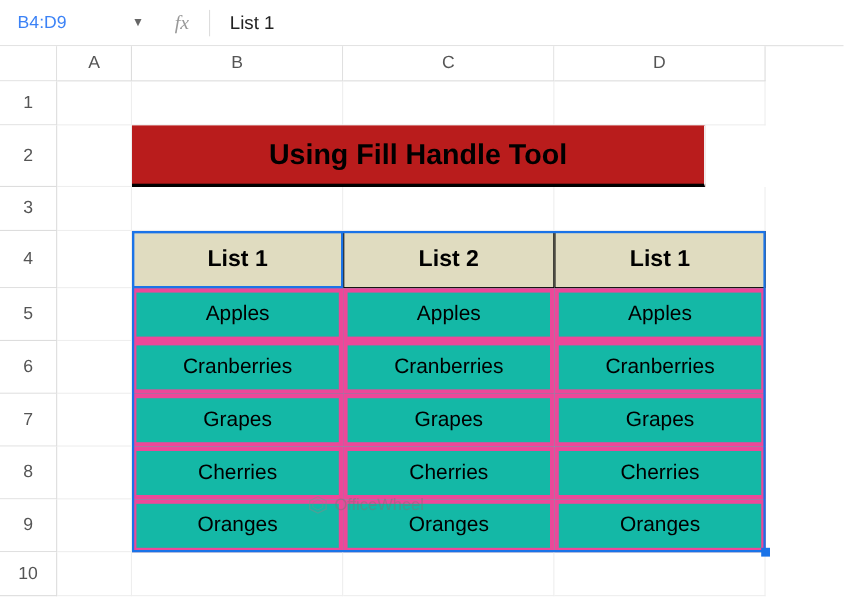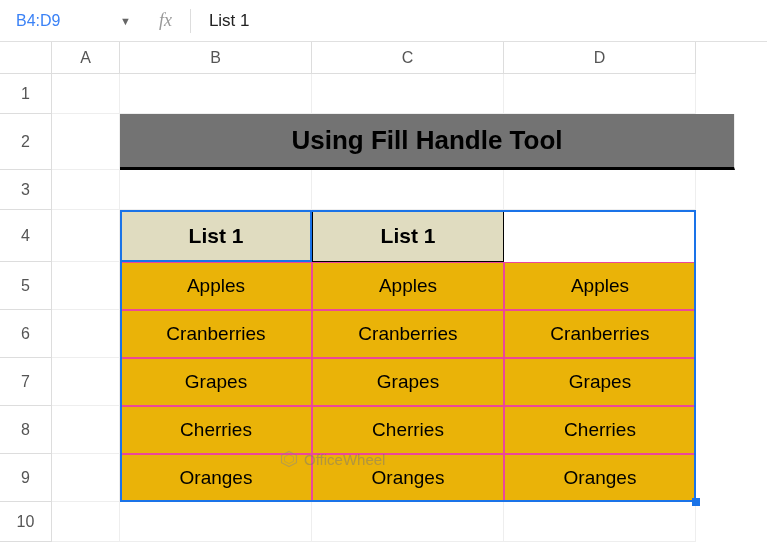--- a/index.html
+++ b/index.html
@@ -108,36 +108,36 @@
 .cell {
   border-right: 1px solid #eee;
   border-bottom: 1px solid #eee;
   display: flex;
   align-items: center;
   justify-content: center;
   font-size: 19px;
   color: #000;
 }
 .title-cell {
-  background: #737373;
+  background: #b91c1c;
   font-weight: bold;
   font-size: 26px;
   border-bottom: 3px solid #000;
-  width: 615px;
+  width: 521px;
   height: 56px;
 }
 .header-cell {
   background: #e0dcc0;
   font-weight: bold;
   font-size: 21px;
   border: 1px solid #000;
 }
 .data-cell {
-  background: #eab308;
-  border: 1px solid #ec4899;
+  background: #14b8a6;
+  border: 4px solid #ec4899;
 }
 .selection-border {
   position: absolute;
   border: 2px solid #1a73e8;
   pointer-events: none;
 }
 .active-border {
   position: absolute;
   border: 2px solid #1a73e8;
   pointer-events: none;
@@ -214,20 +214,21 @@
     <div class="grid-row">
       <div class="cell col-A rh-3"></div>
       <div class="cell col-B rh-3"></div>
       <div class="cell col-C rh-3"></div>
       <div class="cell col-D rh-3"></div>
     </div>
 
     <div class="grid-row">
       <div class="cell col-A rh-4"></div>
       <div class="cell header-cell col-B rh-4">List 1</div>
+      <div class="cell header-cell col-C rh-4">List 2</div>
       <div class="cell header-cell col-D rh-4">List 1</div>
     </div>
 
     <div class="grid-row">
       <div class="cell col-A rh-5"></div>
       <div class="cell data-cell col-B rh-5">Apples</div>
       <div class="cell data-cell col-C rh-5">Apples</div>
       <div class="cell data-cell col-D rh-5">Apples</div>
     </div>
 

